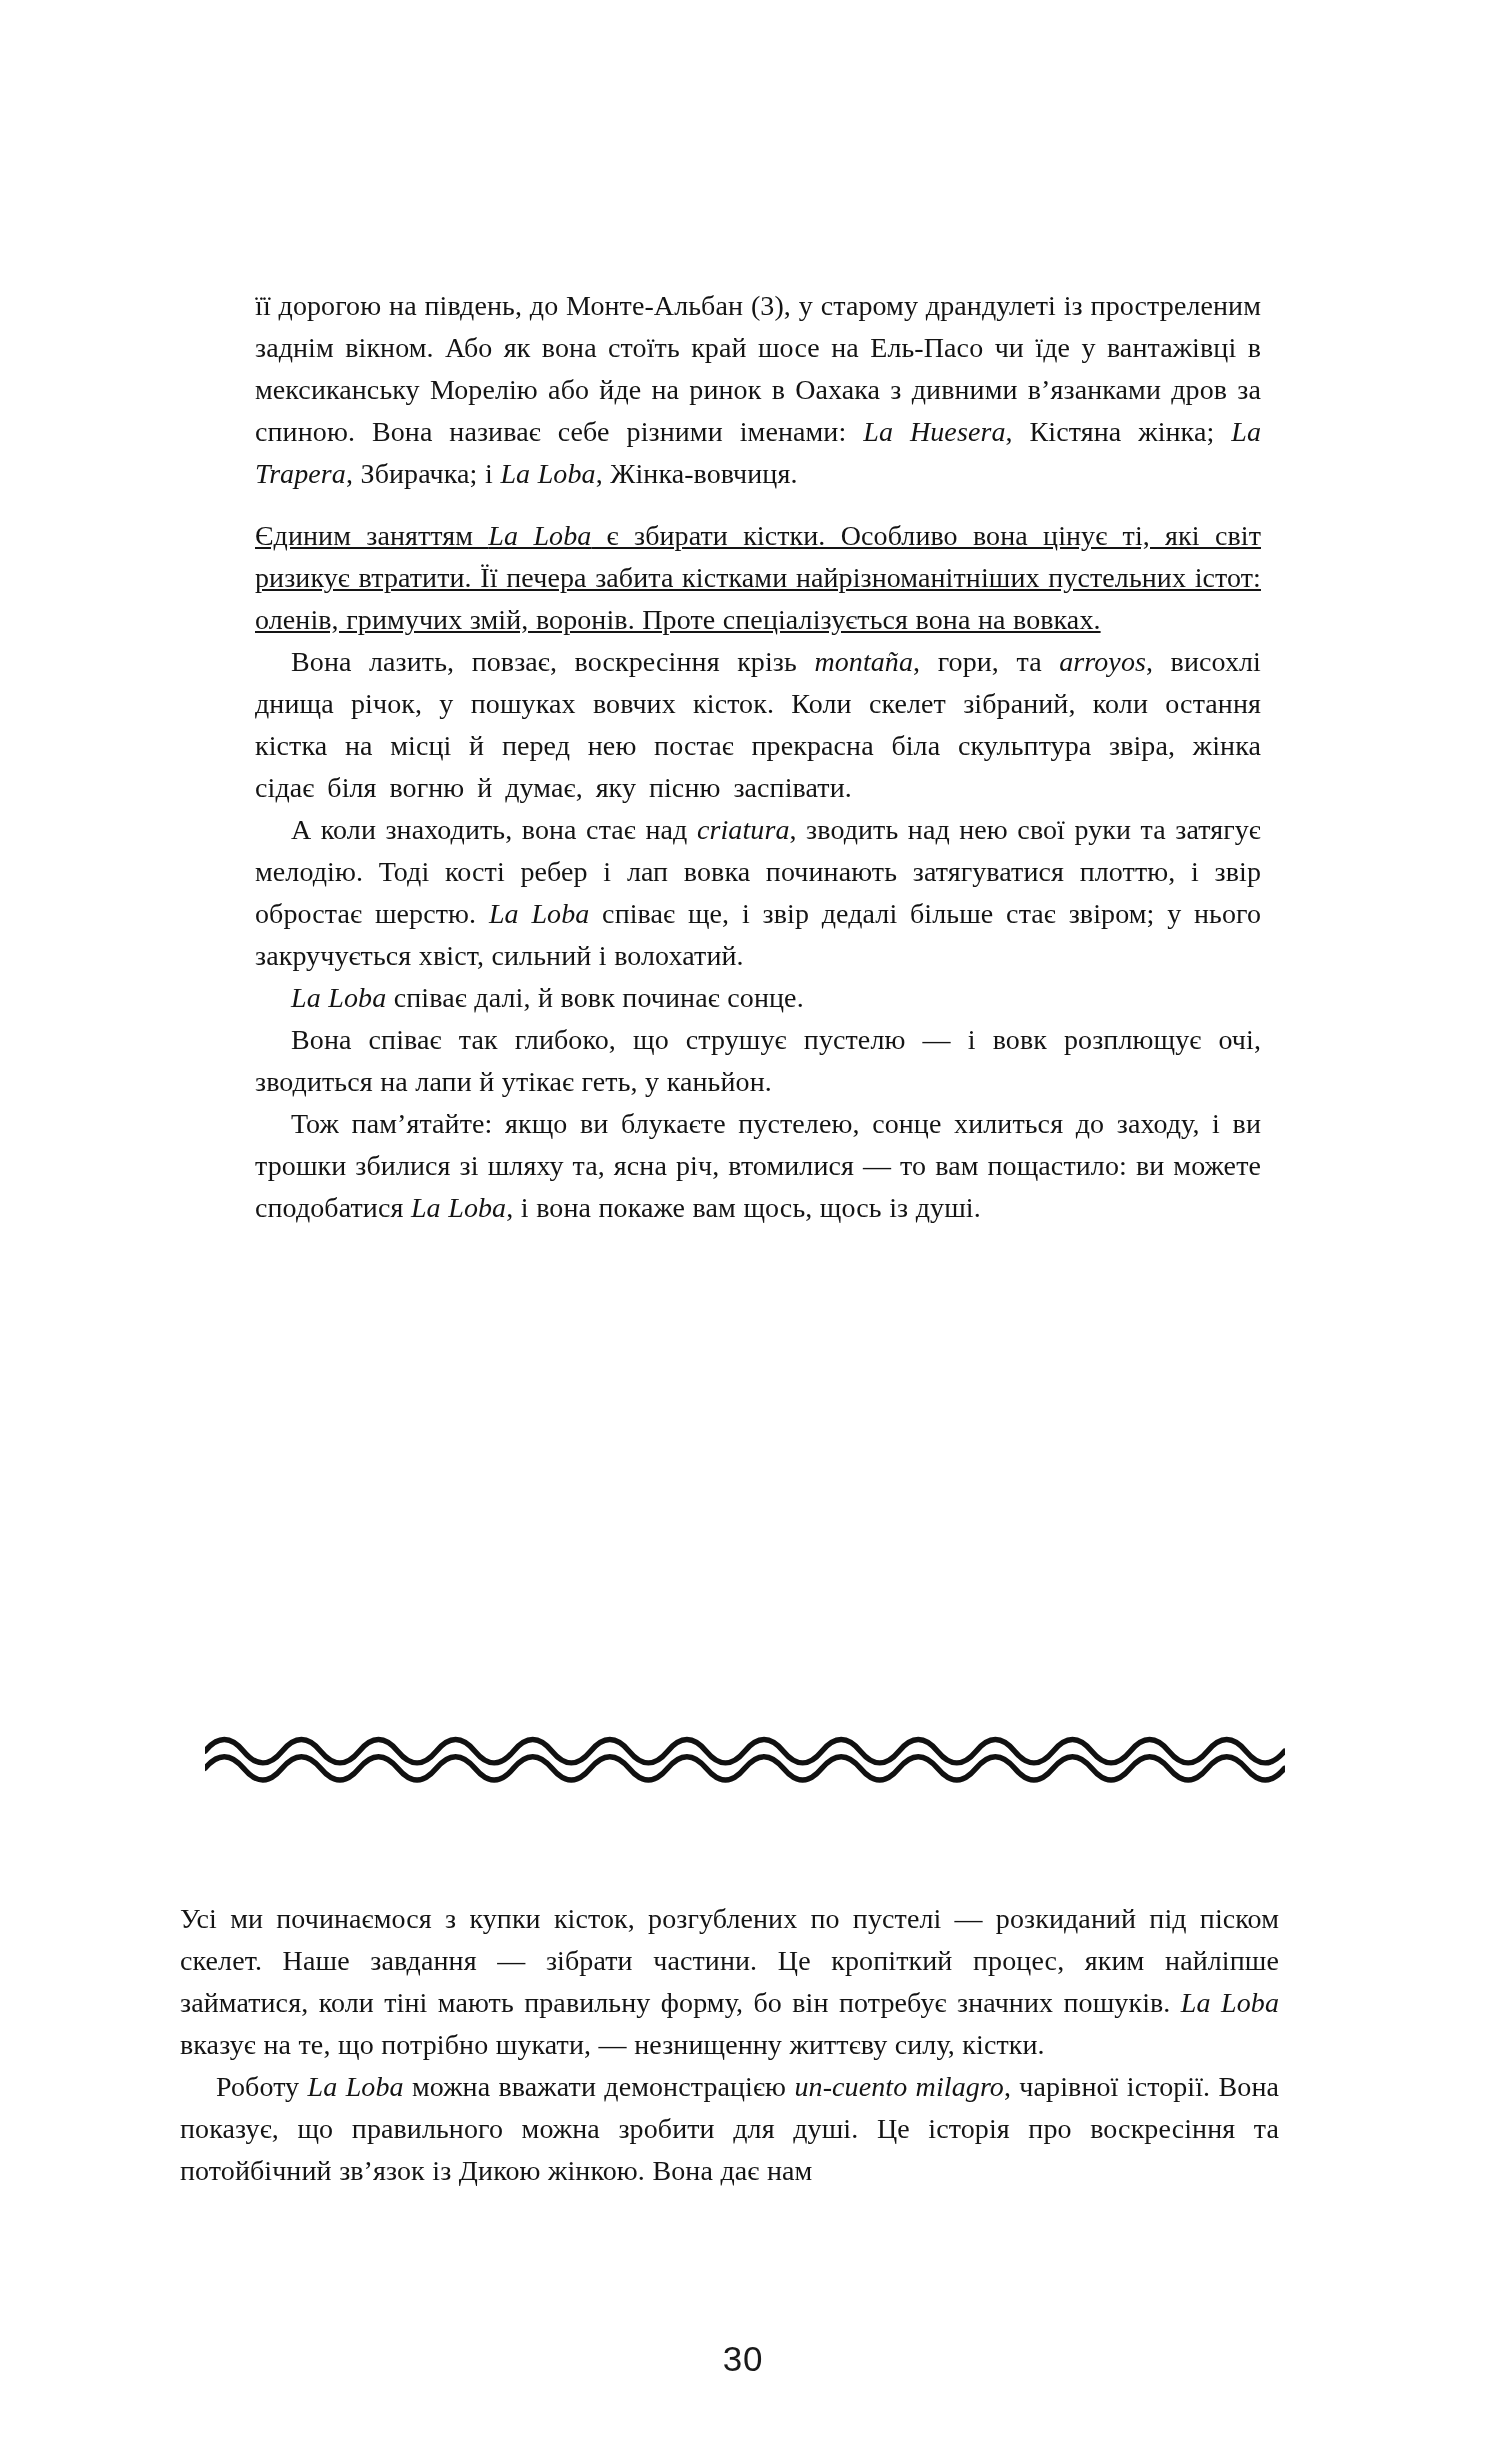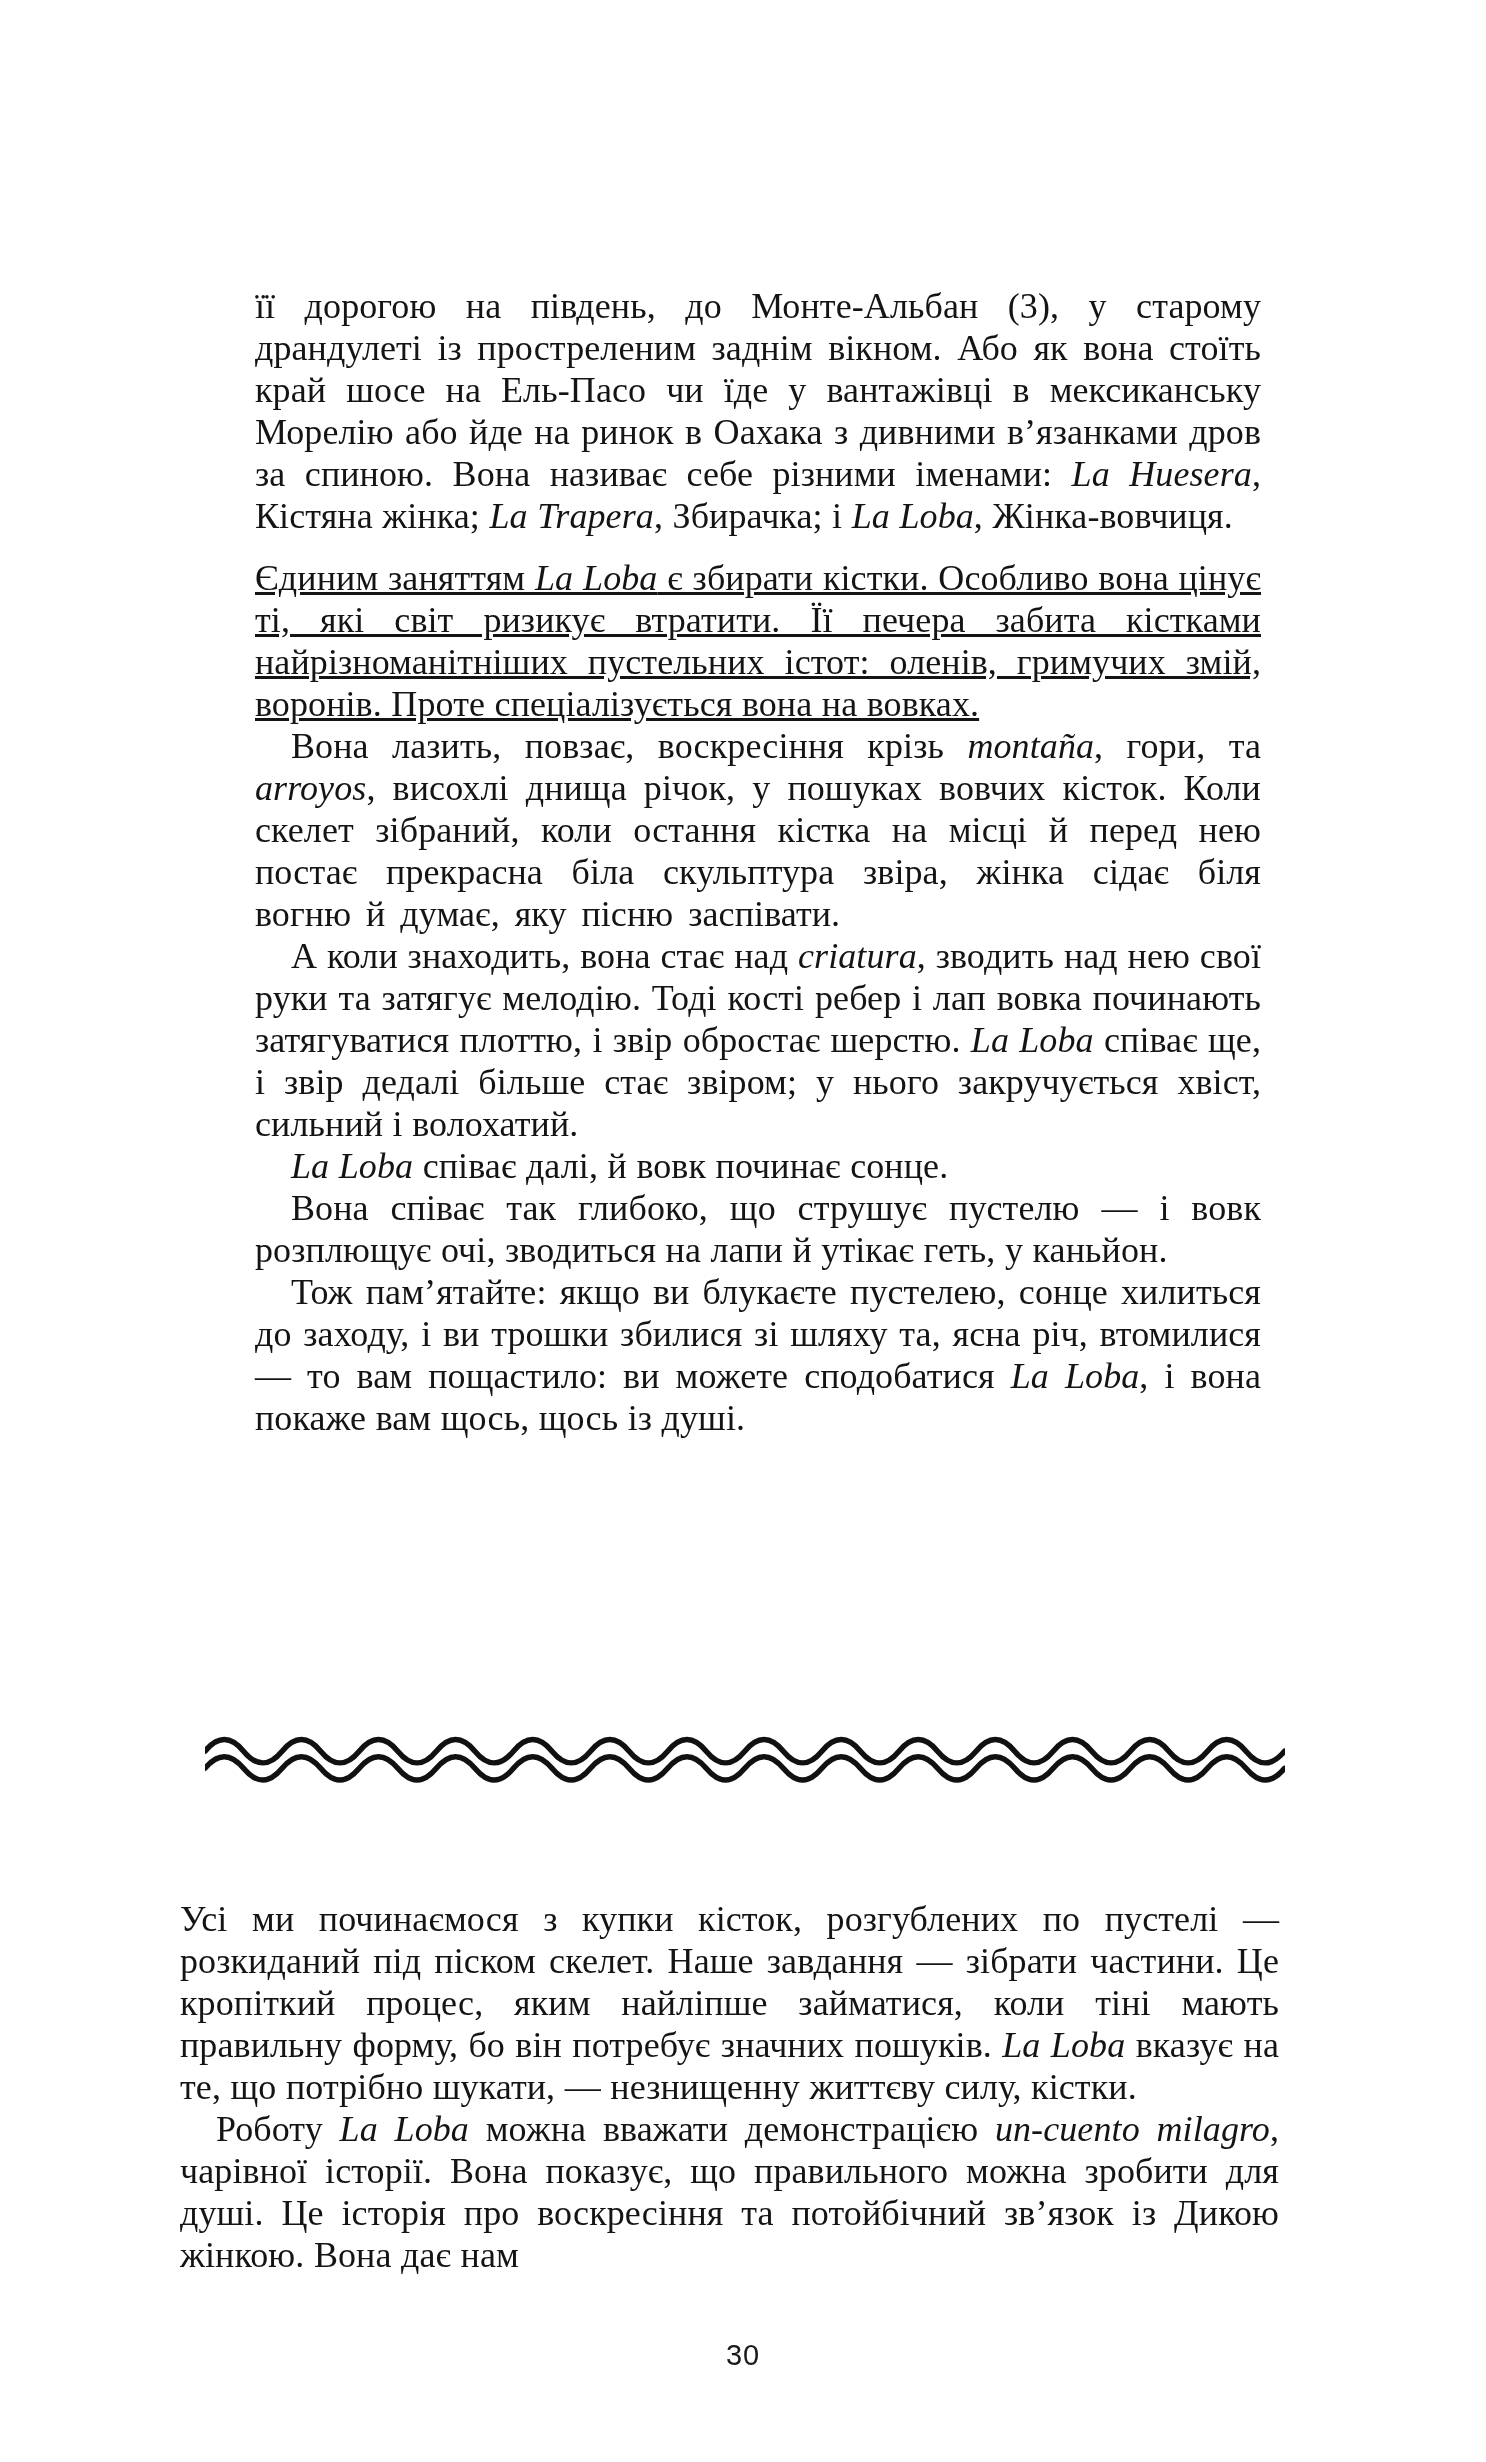--- a/index.html
+++ b/index.html
@@ -21,21 +21,21 @@
   .textblock {
     position: absolute;
     left: 255px;
     top: 285px;
     width: 1006px;
   }
   .para {
     margin: 0;
     text-align: justify;
     text-justify: inter-word;
-    font-size: 36px;
+    font-size: 28px;
     line-height: 42px;
     letter-spacing: 0.1px;
     word-spacing: 0.4px;
     hyphens: manual;
     -webkit-hyphens: manual;
   }
   .para.indent { text-indent: 36px; }
   .para.gap-before { margin-top: 20px; text-decoration: underline; }
   .it { font-style: italic; }
   .loose { word-spacing: 5.8px; }
@@ -57,21 +57,21 @@
     width: 1099px;
   }
 
   .folio {
     position: absolute;
     left: 0;
     top: 2339px;
     width: 1486px;
     text-align: center;
     font-family: "Liberation Sans", "DejaVu Sans", sans-serif;
-    font-size: 29px;
+    font-size: 35px;
     letter-spacing: 0.8px;
     color: #1a1a1a;
   }
 </style>
 </head>
 <body>
 
 <div class="page">
 
   <div class="textblock">

